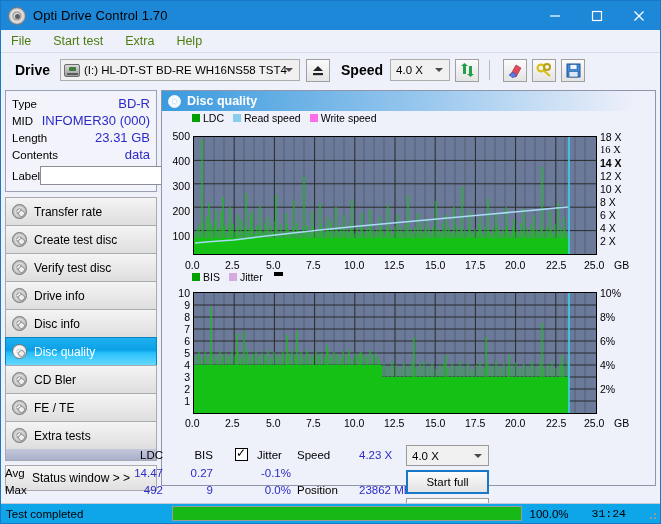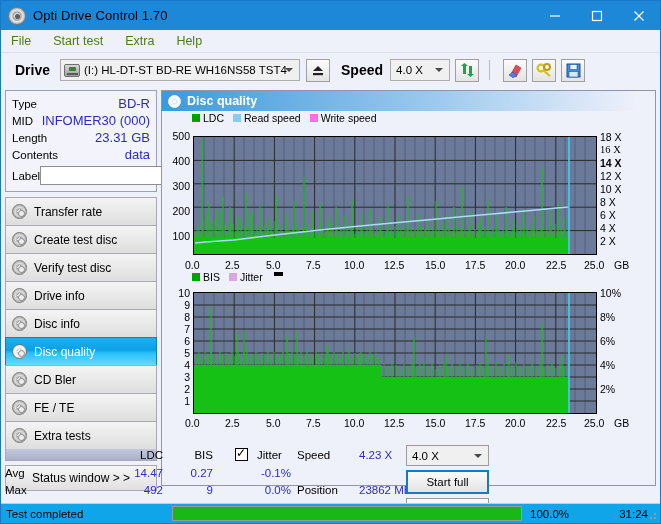--- a/index.html
+++ b/index.html
@@ -254,21 +254,21 @@
     display: flex; align-items: center;
     font-size: 11.5px;
   }
   #status-text { width: 170px; padding-left: 5px; }
   #progress-outer {
     width: 350px; height: 15px; background: #fff; border: 1px solid #9a9a9a;
     margin-left: 1px; position: relative;
   }
   #progress-fill { height: 100%; background: #16b916; }
   #progress-pct { width: 70px; padding-left: 8px; }
-  #elapsed { flex: 1; text-align: right; padding-right: 12px; }
+  #elapsed { flex: 1; text-align: right; padding-right: 34px; font-family: Liberation Mono, monospace; }
   #grip {
     position: absolute; right: 3px; bottom: 3px; width: 10px; height: 10px;
     background:
       radial-gradient(circle 1px at 8px 8px, #9a9a9a 99%, transparent) ,
       radial-gradient(circle 1px at 4px 8px, #9a9a9a 99%, transparent),
       radial-gradient(circle 1px at 8px 4px, #9a9a9a 99%, transparent);
   }
 </style>
 </head>
 <body>

